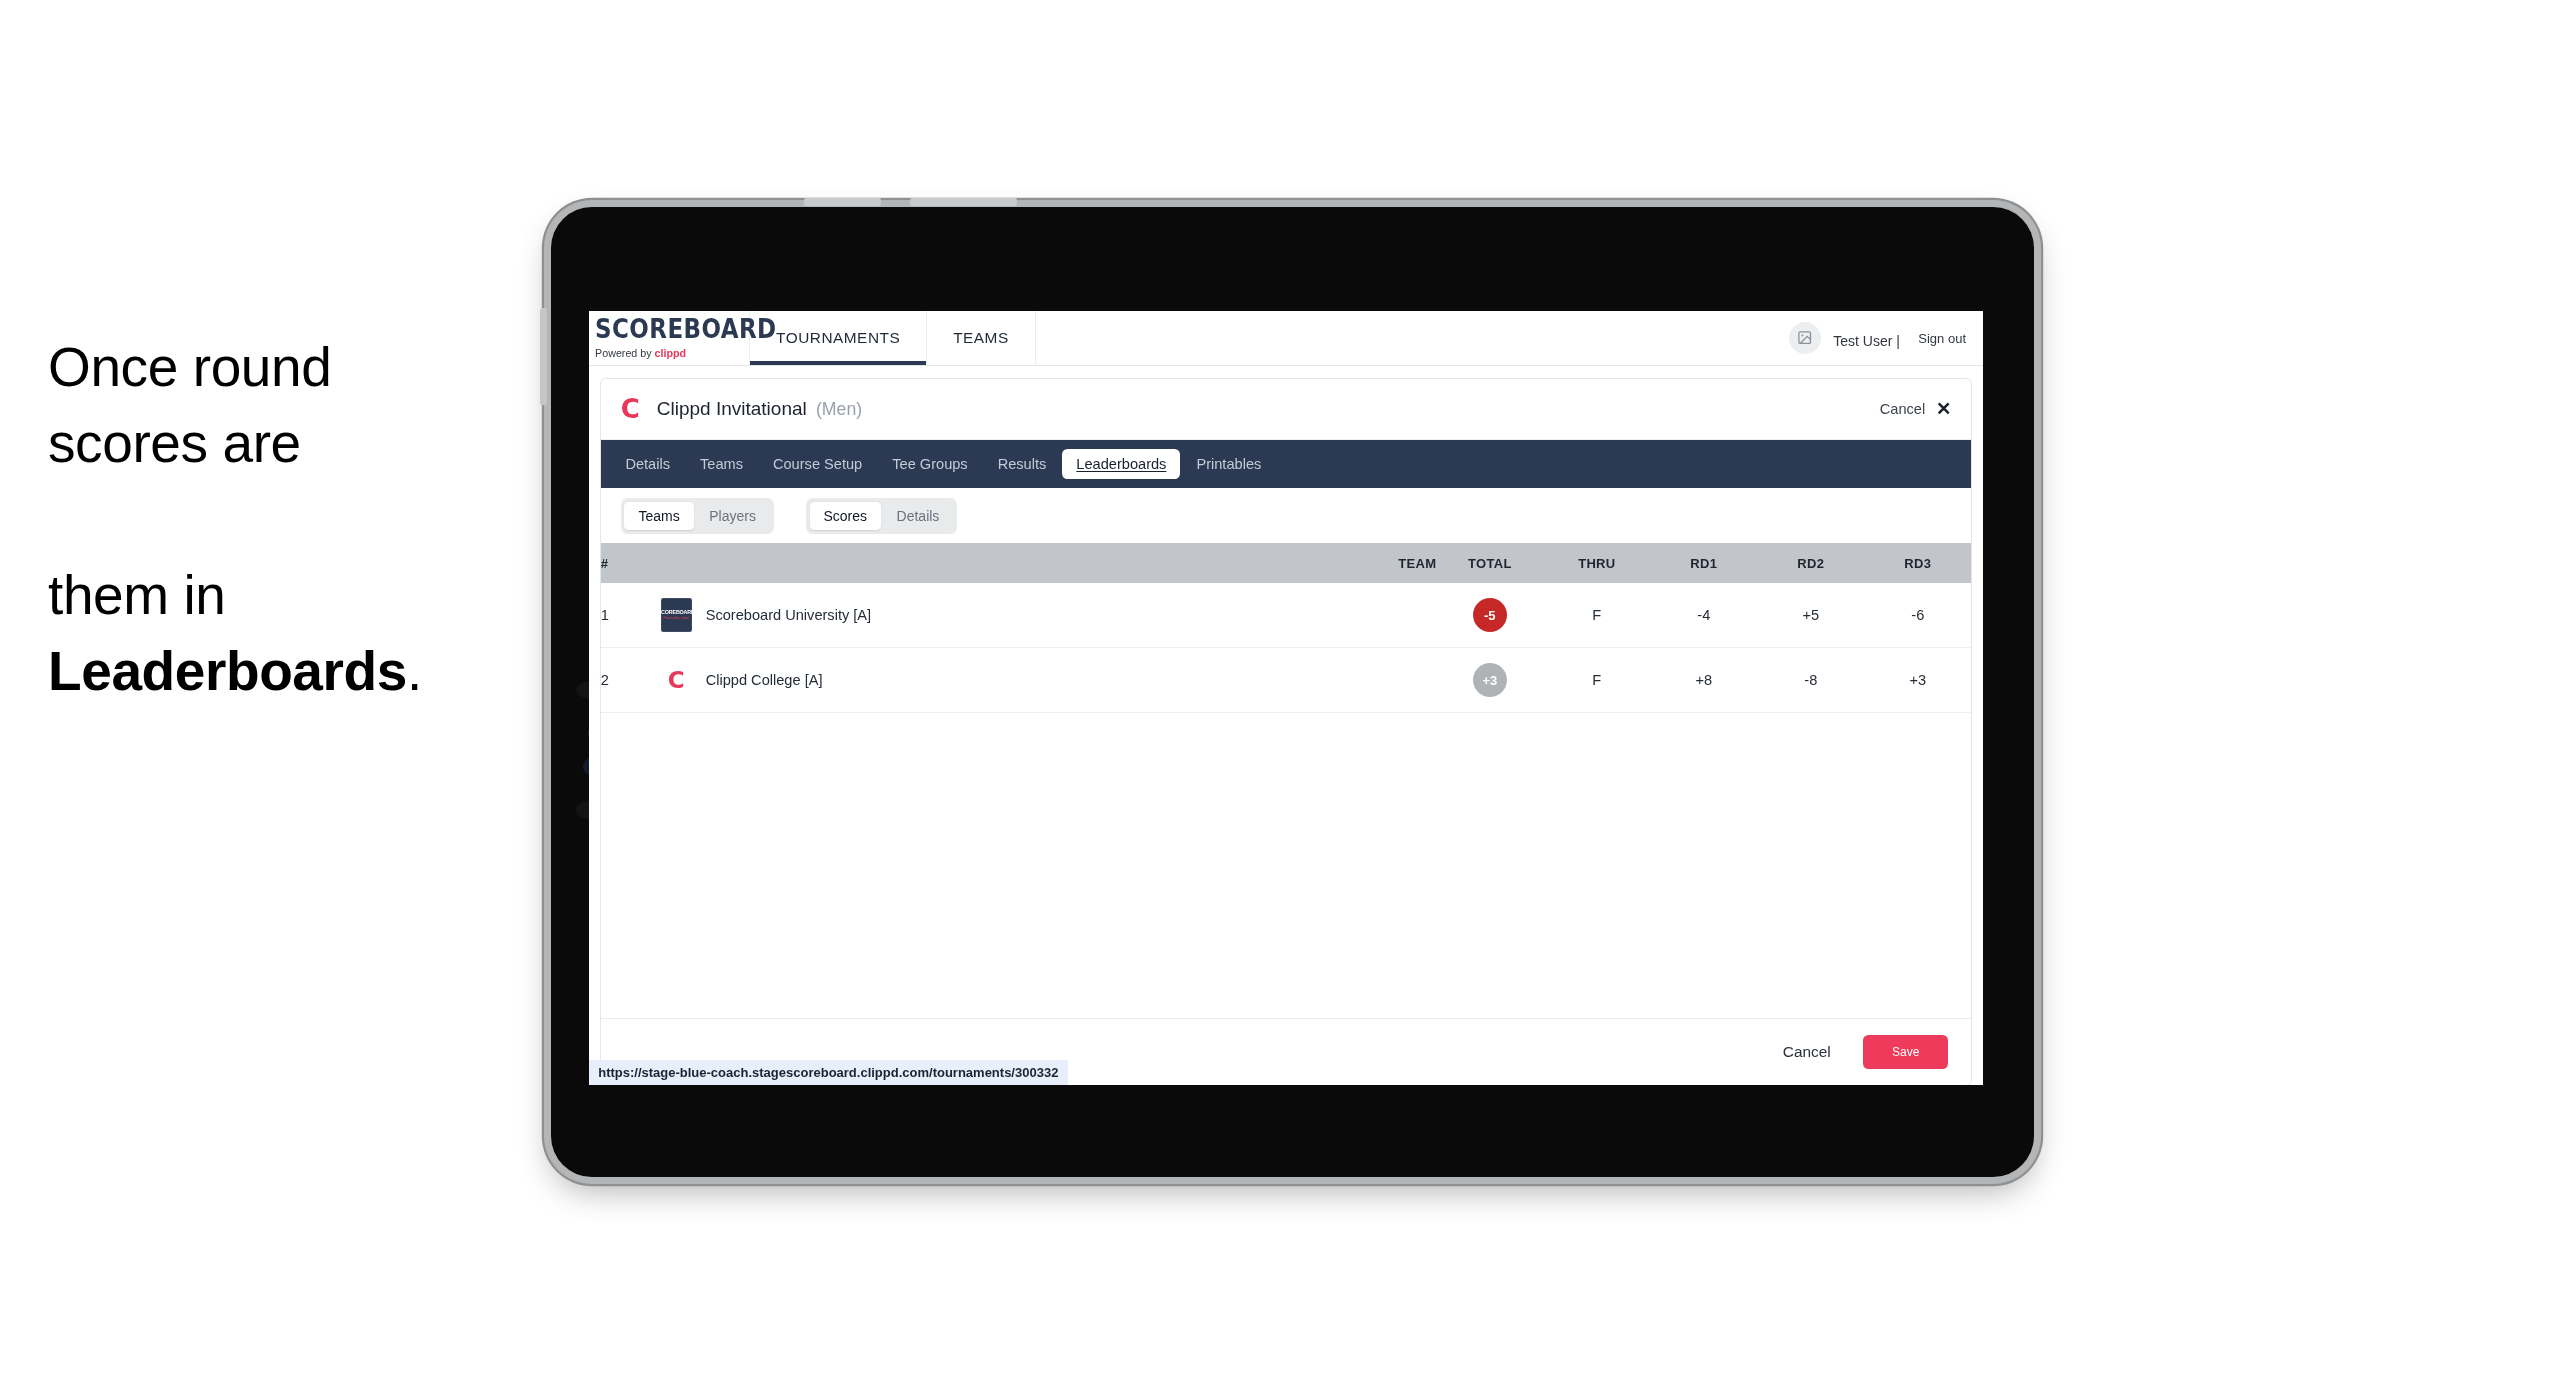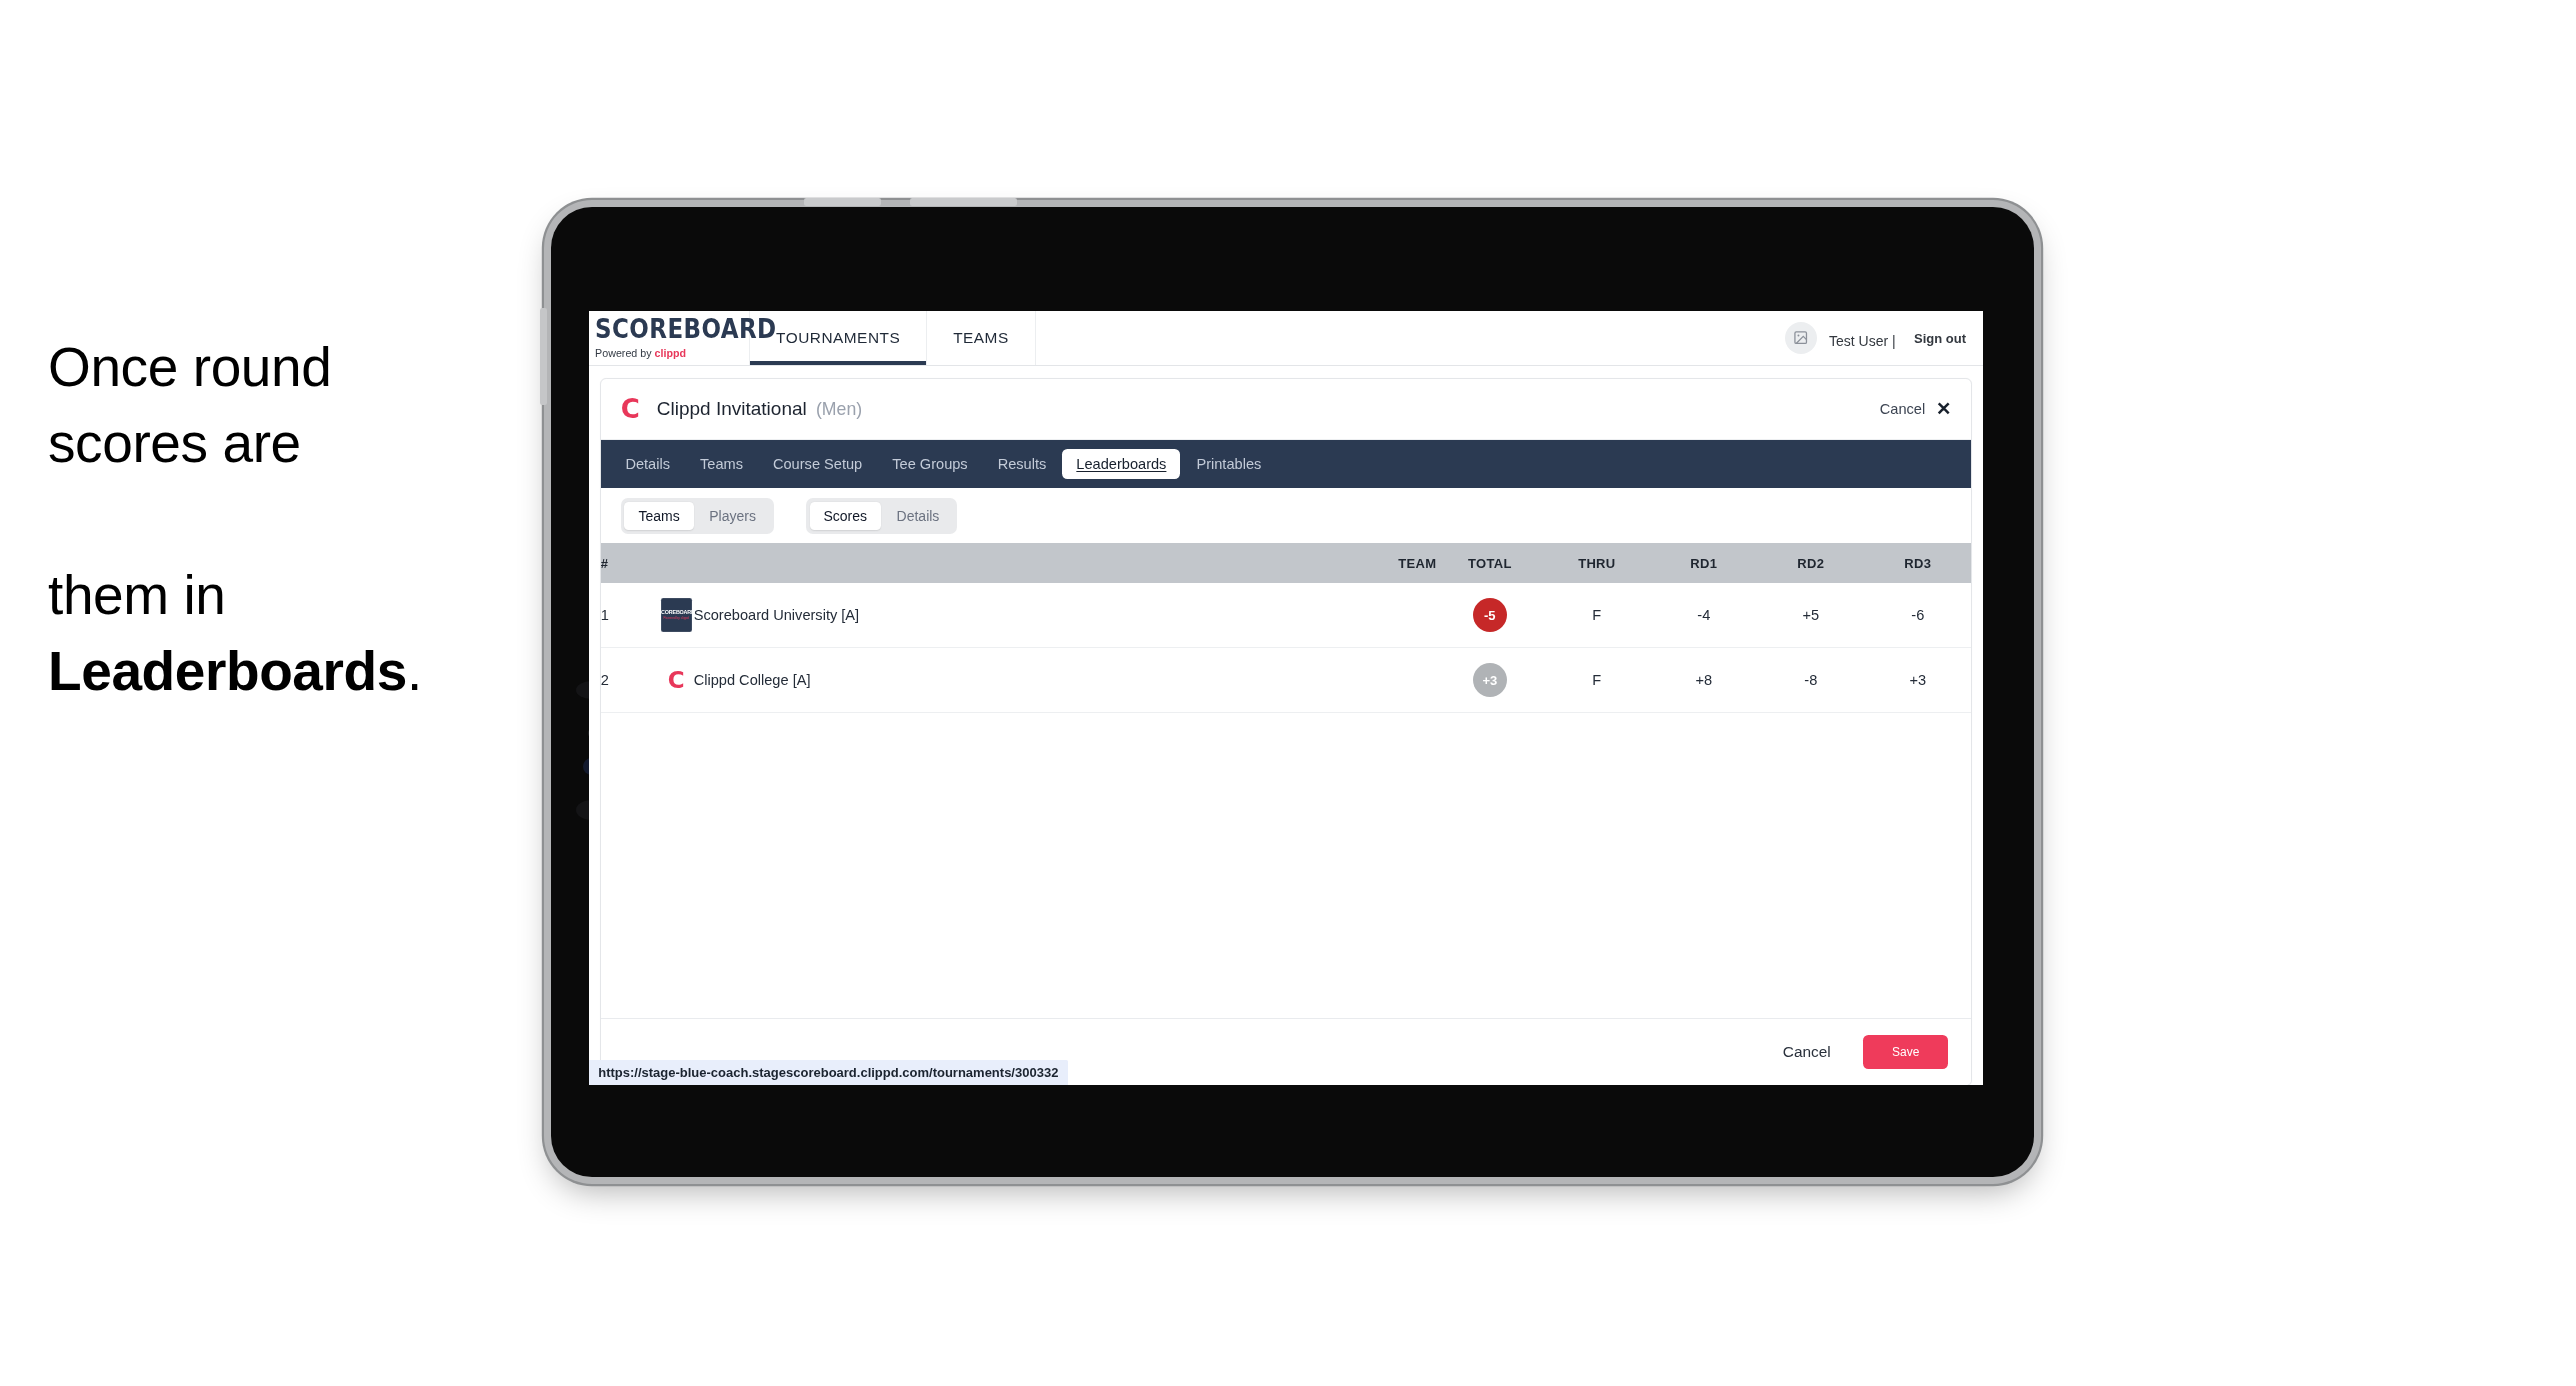--- a/index.html
+++ b/index.html
@@ -99,21 +99,21 @@
     display:flex;align-items:center;gap:12.3px;
     padding-right:17px;
   }
   #avatar{
     width:32px;height:32px;border-radius:50%;
     background:#eceef0;
     display:flex;align-items:center;justify-content:center;
   }
   #avatar svg{width:15.4px;height:15.4px;}
   #user-name{font-size:14px;color:#33383f;margin-top:6px;}
-  #sign-out{font-size:13px;color:#33383f;cursor:pointer;margin-left:6.1px;font-weight:bold;}
+  #sign-out{font-size:13px;color:#33383f;cursor:pointer;margin-left:6.1px;}
 
   
   #page{
     padding:12.3px 10.7px 0 10.7px;
     height:calc(100% - 54px);
     box-sizing:border-box;
     display:flex;flex-direction:column;
     background:#ffffff;
   }
   #card{
@@ -193,21 +193,21 @@
   #lb-table tbody td{
     height:64px;
     border-bottom:0.8px solid #edeff1;
     font-size:14.6px;color:#242c38;
     padding:0;
   }
   td.col-rank{text-align:left;padding-left:26px;color:#2b3340;}
   td.col-team{padding-left:4.6px;}
   td.col-num{text-align:center;}
 
-  .team-cell{display:flex;align-items:center;gap:2px;}
+  .team-cell{display:flex;align-items:center;gap:14px;}
   .team-badge{
     width:31px;height:34px;border-radius:2.3px;
     background:#2b3a52;
     display:flex;flex-direction:column;align-items:center;justify-content:center;
     flex:none;
     box-shadow:inset 0 0 0 0.8px rgba(255,255,255,.12);
   }
   .team-badge .bw{
     font-size:5.4px;color:#ffffff;font-weight:700;letter-spacing:-0.2px;
     transform:scaleY(1.1);line-height:1;

